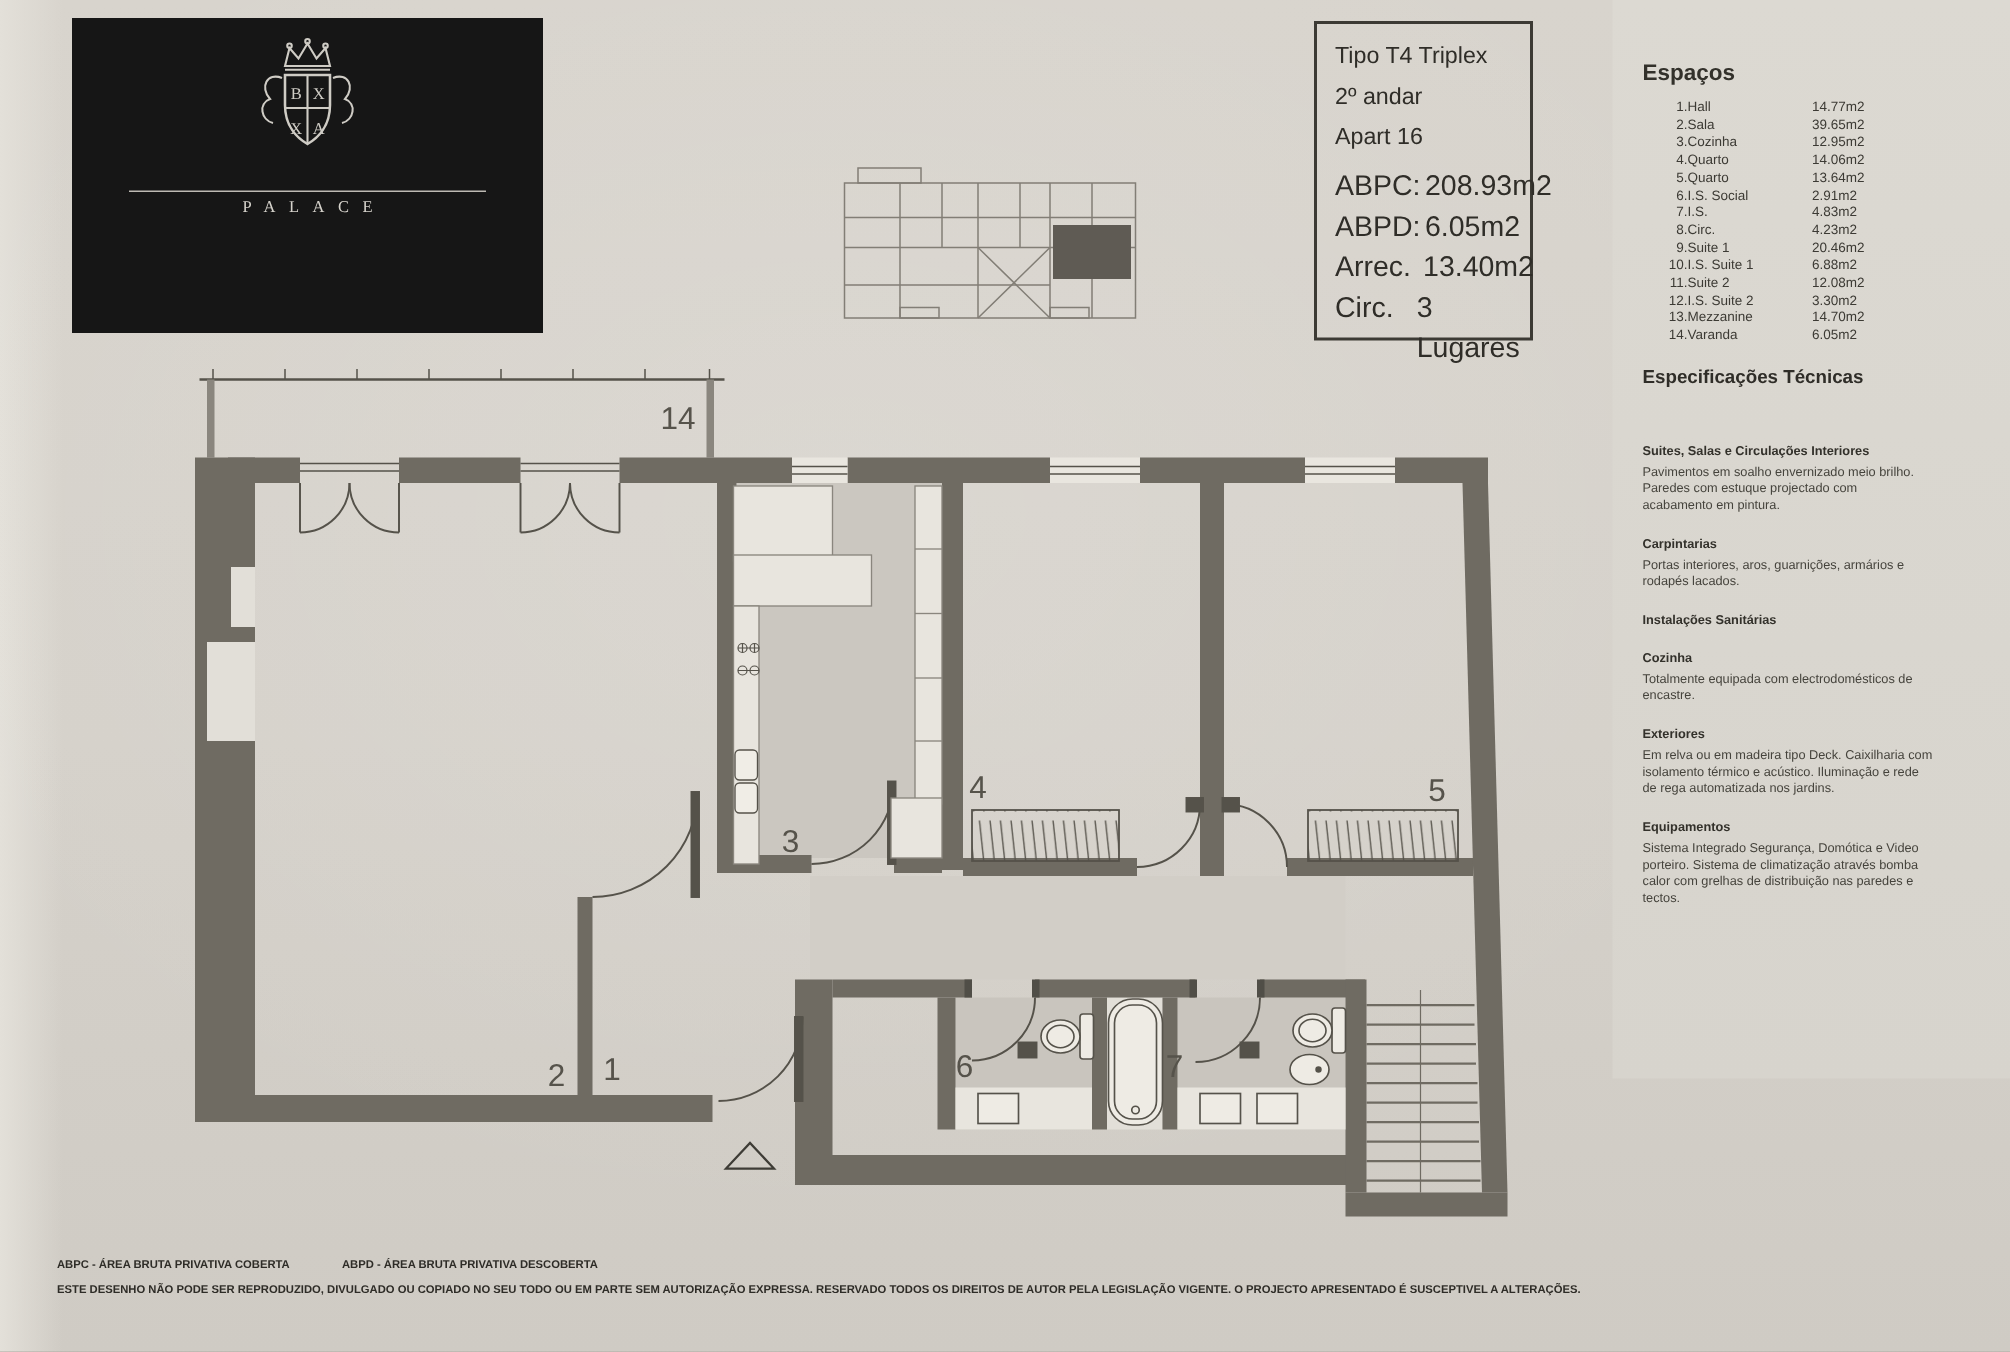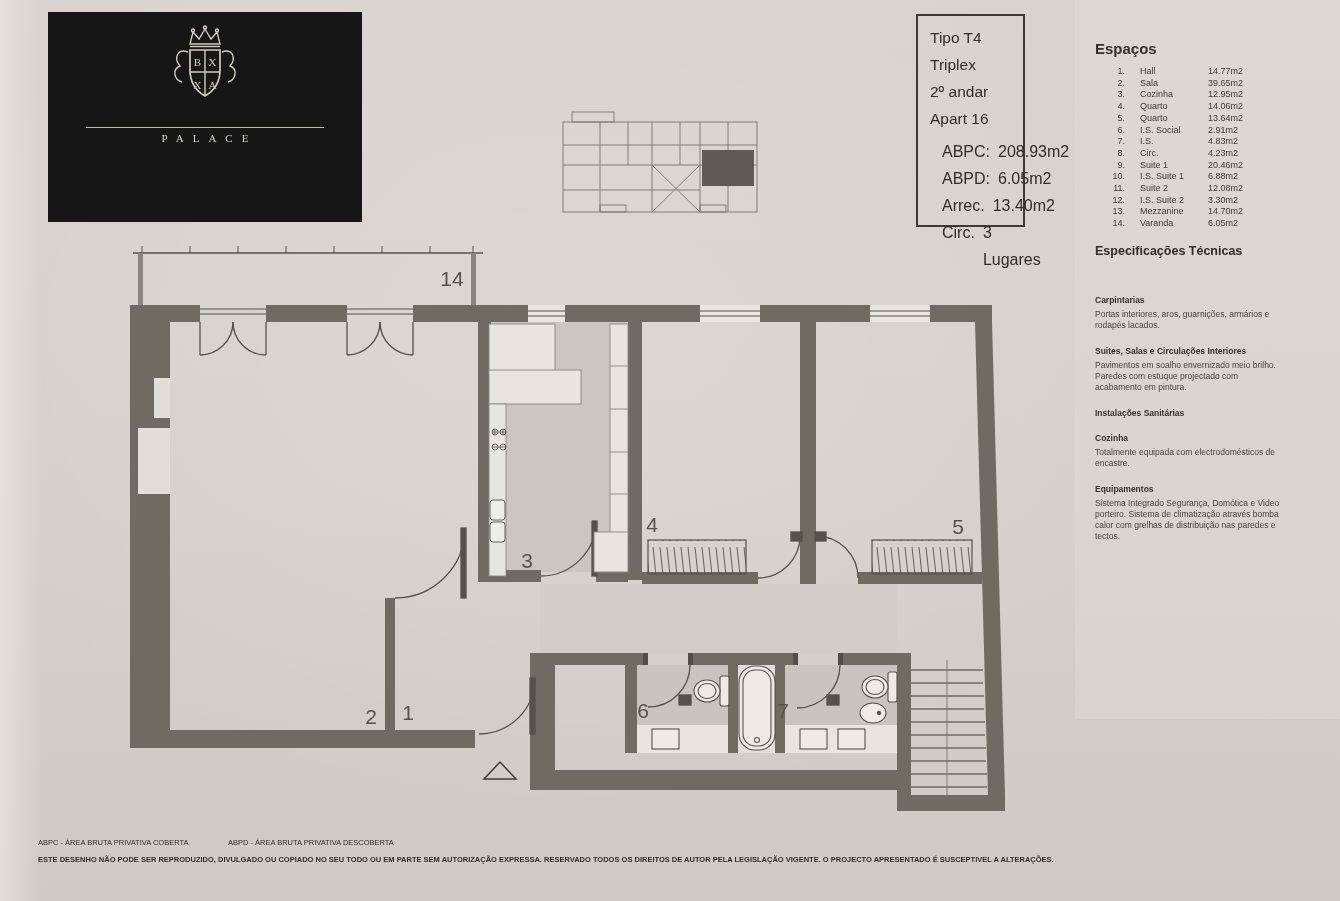--- a/index.html
+++ b/index.html
@@ -14,41 +14,41 @@
   
   .logo-card{position:absolute;left:48px;top:12px;width:314px;height:210px;background:#161616;
     display:flex;flex-direction:column;align-items:center;justify-content:flex-start;}
   .crest{margin-top:10px;}
   .logo-title{font-family:"Liberation Serif","DejaVu Serif",serif;font-variant:small-caps;
     font-size:37px;font-weight:600;letter-spacing:5px;color:#e2dfd8;line-height:36px;margin-top:2px;}
   .logo-rule{width:238px;height:1px;background:#bdbab3;margin-top:3px;}
   .logo-sub{font-family:"Liberation Serif","DejaVu Serif",serif;font-size:11px;letter-spacing:9px;
     color:#d6d3cc;margin-top:4px;text-indent:9px;}
   
-  .info-box{position:absolute;left:916px;top:14px;width:109px;height:213px;
+  .info-box{position:absolute;left:876px;top:14px;width:146px;height:213px;
     border:2px solid #3c3a34;box-sizing:border-box;padding:8px 0 0 12px;}
   .info-line{font-size:15.5px;line-height:27px;color:#2f2d28;}
-  .metric{font-size:16px;line-height:27px;display:flex;color:#2f2d28;margin-left:12px;}
+  .metric{font-size:19px;line-height:27px;display:flex;color:#2f2d28;}
   .metric .m-label{width:52px;}
   .metric .m-value{margin-left:8px;}
   
   .right-panel{position:absolute;left:1075px;top:0;width:265px;height:719px;
     background:linear-gradient(180deg,#dcd9d2,#d7d4cd);}
   .panel-title{position:absolute;left:20px;top:40px;font-size:15px;font-weight:bold;color:#33312b;}
   .spaces-list{position:absolute;left:20px;top:66px;width:175px;}
   .sp-row{display:flex;font-size:9px;line-height:11.7px;color:#3c3a34;}
   .sp-num{width:30px;text-align:right;}
-  .sp-name{margin-left:15px;flex:1;}
+  .sp-name{margin-left:0;flex:1;}
   .sp-area{width:62px;}
   .specs-title{position:absolute;left:20px;top:244px;font-size:12.5px;font-weight:bold;color:#2f2d28;}
   .specs{position:absolute;left:20px;top:280px;width:212px;}
   .spec-head{font-size:8.5px;font-weight:bold;color:#33312b;margin-top:15px;}
   .spec-body{font-size:8.5px;line-height:11px;color:#45433c;margin-top:4px;white-space:pre-line;}
   
-  .legend{position:absolute;top:838px;font-size:7.5px;font-weight:normal;color:#2e2c27;white-space:nowrap;}
+  .legend{position:absolute;top:838px;font-size:7.5px;font-weight:bold;color:#2e2c27;white-space:nowrap;}
   .disclaimer{position:absolute;left:38px;top:855px;font-size:7.5px;font-weight:bold;color:#2e2c27;white-space:nowrap;}
   
   .plan-svg{position:absolute;left:60px;top:240px;}
   .key-plan{position:absolute;left:555px;top:105px;}
   svg text.room-label{font-family:"Liberation Sans","DejaVu Sans",sans-serif;font-size:21px;fill:#56534b;}
 </style>
 </head>
 <body>
 
 <div class="page">
@@ -406,42 +406,48 @@
         <div class="sp-row">
           <span class="sp-num">14.</span>
           <span class="sp-name">Varanda</span>
           <span class="sp-area">6.05m2</span>
         </div>
       </div>
     <div class="specs-title">Especificações Técnicas</div>
     <div class="specs">
 
         <div>
-          <div class="spec-head">Carpintarias</div>
-          <div class="spec-body">Portas interiores, aros, guarnições, armários e
-rodapés lacados.</div>
-        </div>
-
-        <div>
           <div class="spec-head">Suites, Salas e Circulações Interiores</div>
           <div class="spec-body">Pavimentos em soalho envernizado meio brilho.
 Paredes com estuque projectado com
 acabamento em pintura.</div>
         </div>
 
         <div>
+          <div class="spec-head">Carpintarias</div>
+          <div class="spec-body">Portas interiores, aros, guarnições, armários e
+rodapés lacados.</div>
+        </div>
+
+        <div>
           <div class="spec-head">Instalações Sanitárias</div>
         </div>
 
         <div>
           <div class="spec-head">Cozinha</div>
           <div class="spec-body">Totalmente equipada com electrodomésticos de
 encastre.</div>
         </div>
 
+        <div>
+          <div class="spec-head">Exteriores</div>
+          <div class="spec-body">Em relva ou em madeira tipo Deck. Caixilharia com
+isolamento térmico e acústico. Iluminação e rede
+de rega automatizada nos jardins.</div>
+        </div>
 
         <div>
           <div class="spec-head">Equipamentos</div>
           <div class="spec-body">Sistema Integrado Segurança, Domótica e Video
 porteiro. Sistema de climatização através bomba
 calor com grelhas de distribuição nas paredes e
 tectos.</div>
         </div>
       </div>
 

